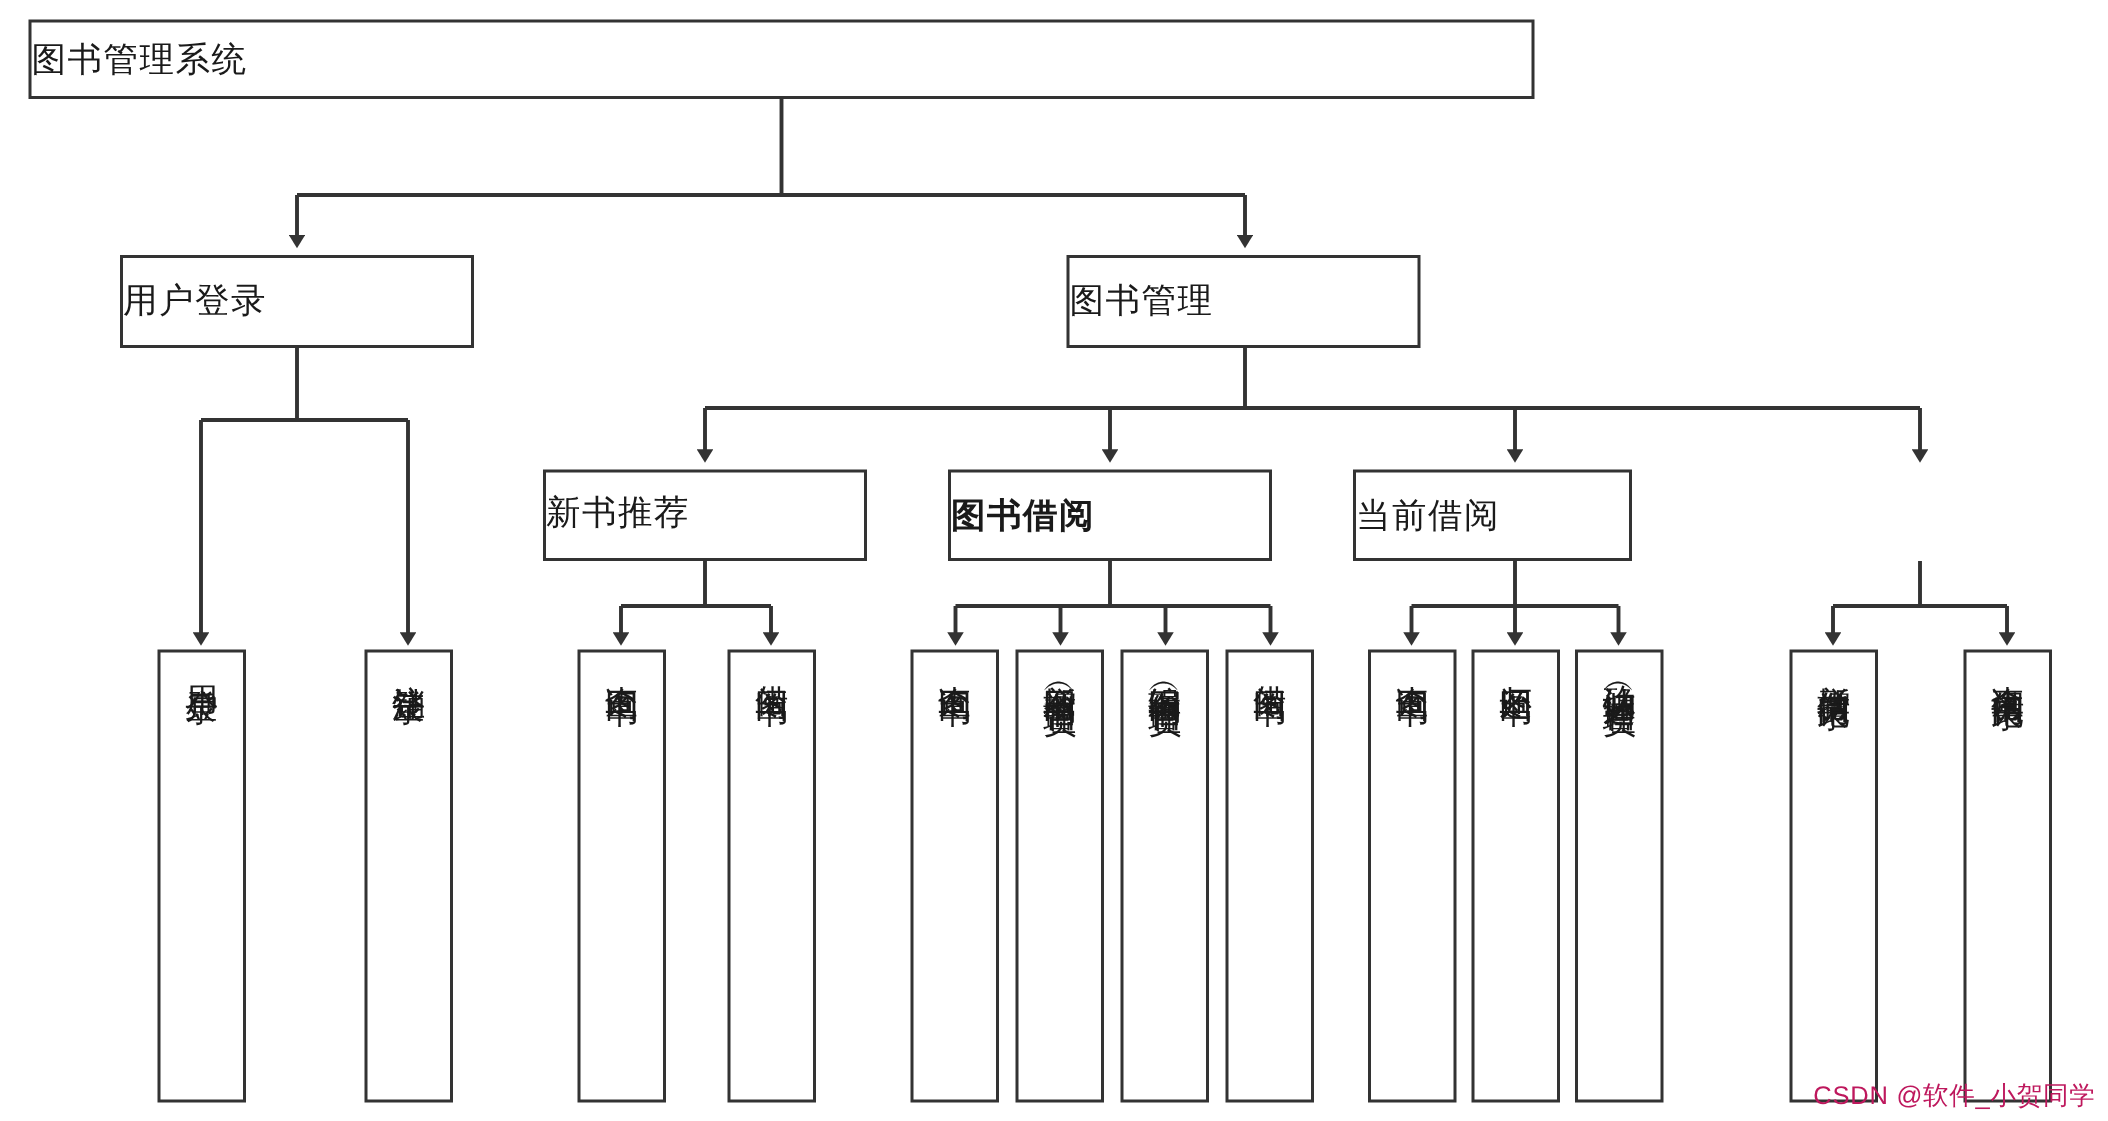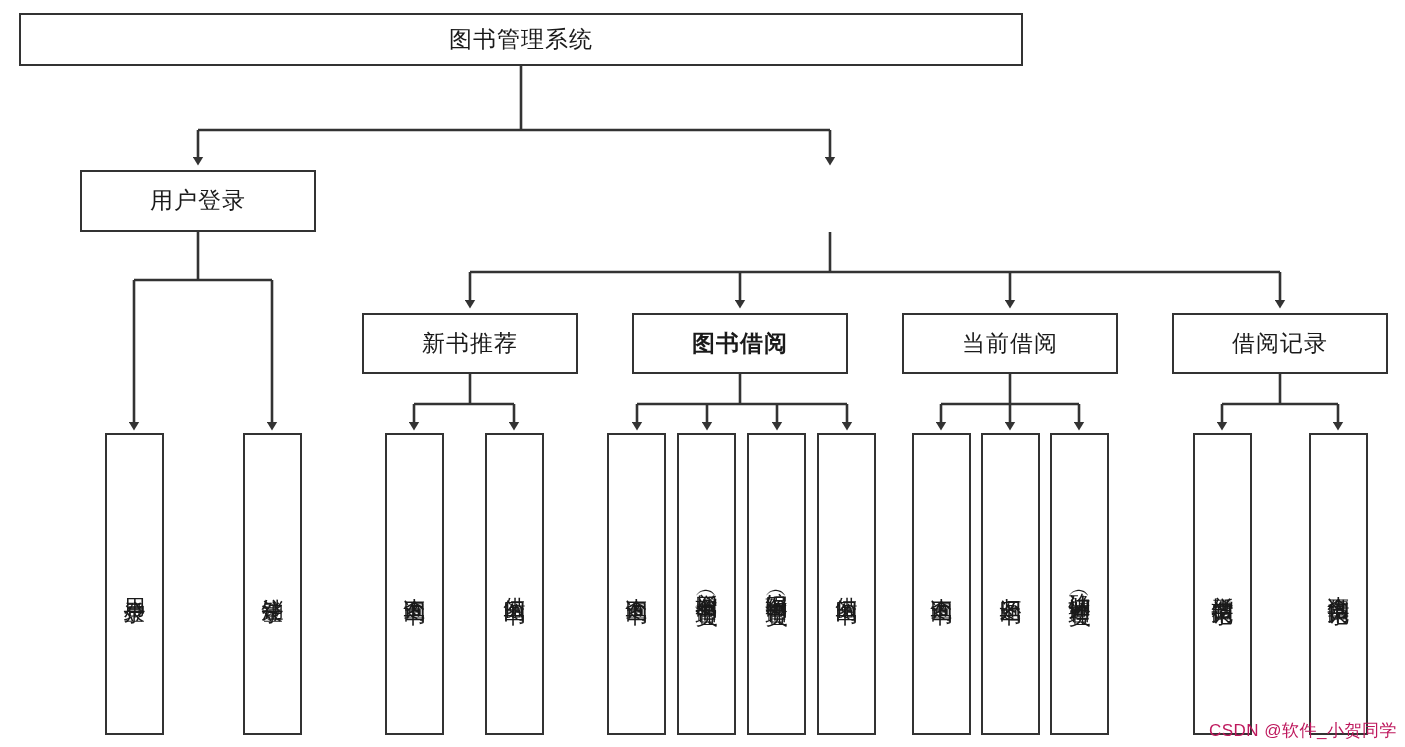--- a/index.html
+++ b/index.html
@@ -20,21 +20,20 @@
     width:1405px; height:747px;
     pointer-events:none;
   }
   .node{
     position:absolute;
     box-sizing:border-box;
     background:#ffffff;
     border:2.4px solid #333333;
     display:flex;
     align-items:center;
-    justify-content:center;
     color:#1a1a1a;
     z-index:2;
   }
   .node.horiz{
     font-size:23px;
     letter-spacing:1px;
     line-height:1.2;
   }
   .node.vert{
     writing-mode:vertical-rl;
@@ -116,32 +115,32 @@
     </g>
   </svg>
 
   <div class="node horiz" style="left:19px; top:13px; width:1004px; height:53px;">
     <span>图书管理系统</span>
   </div>
 
   <div class="node horiz" style="left:80px; top:170px; width:236px; height:62px;">
     <span>用户登录</span>
   </div>
+  <div class="node horiz" style="left:711px; top:170px; width:236px; height:62px;">
+    <span>图书管理</span>
+  </div>
 
-  <div class="node horiz" style="left:362px; top:313px; width:216px; height:61px;">
+  <div class="node horiz" style="left:362px; top:313px; width:216px; height:61px;font-family:Liberation Mono, monospace;">
     <span>新书推荐</span>
   </div>
   <div class="node horiz" style="left:632px; top:313px; width:216px; height:61px;font-weight:bold;">
     <span>图书借阅</span>
   </div>
-  <div class="node horiz" style="left:902px; top:313px; width:216px; height:61px;">
+  <div class="node horiz" style="left:902px; top:313px; width:186px; height:61px;">
     <span>当前借阅</span>
-  </div>
-  <div class="node horiz" style="left:1172px; top:313px; width:216px; height:61px;">
-    <span>借阅记录</span>
   </div>
 
   <div class="node vert" style="left:105px; top:433px; width:59px; height:302px;">
     <span class="vlabel">用户登录</span>
   </div>
   <div class="node vert" style="left:243px; top:433px; width:59px; height:302px;">
     <span class="vlabel">注销登录</span>
   </div>
 
   <div class="node vert" style="left:385px; top:433px; width:59px; height:302px;">

